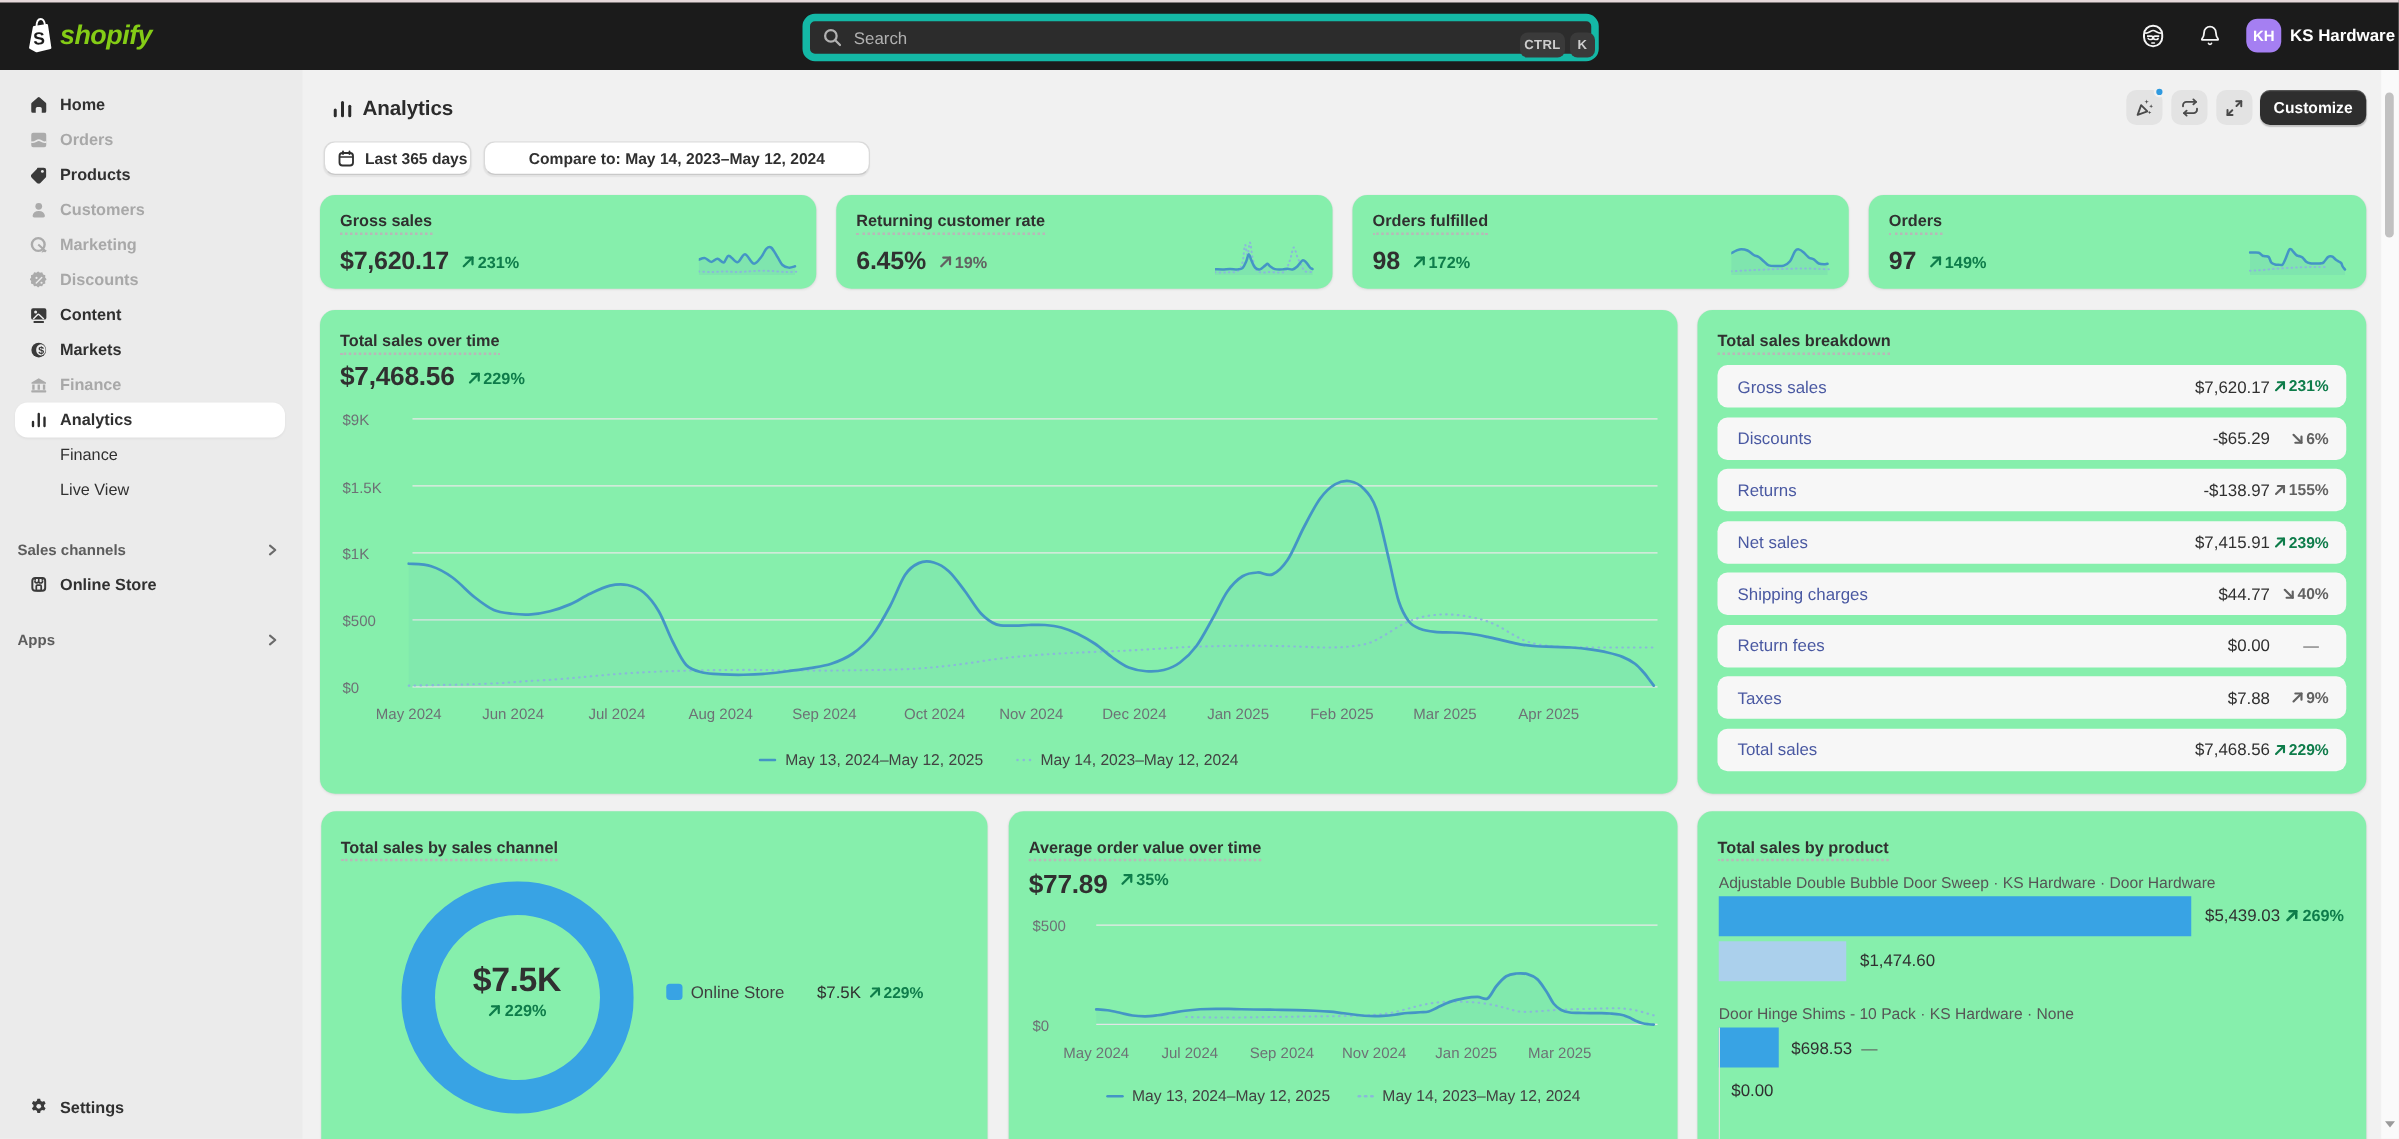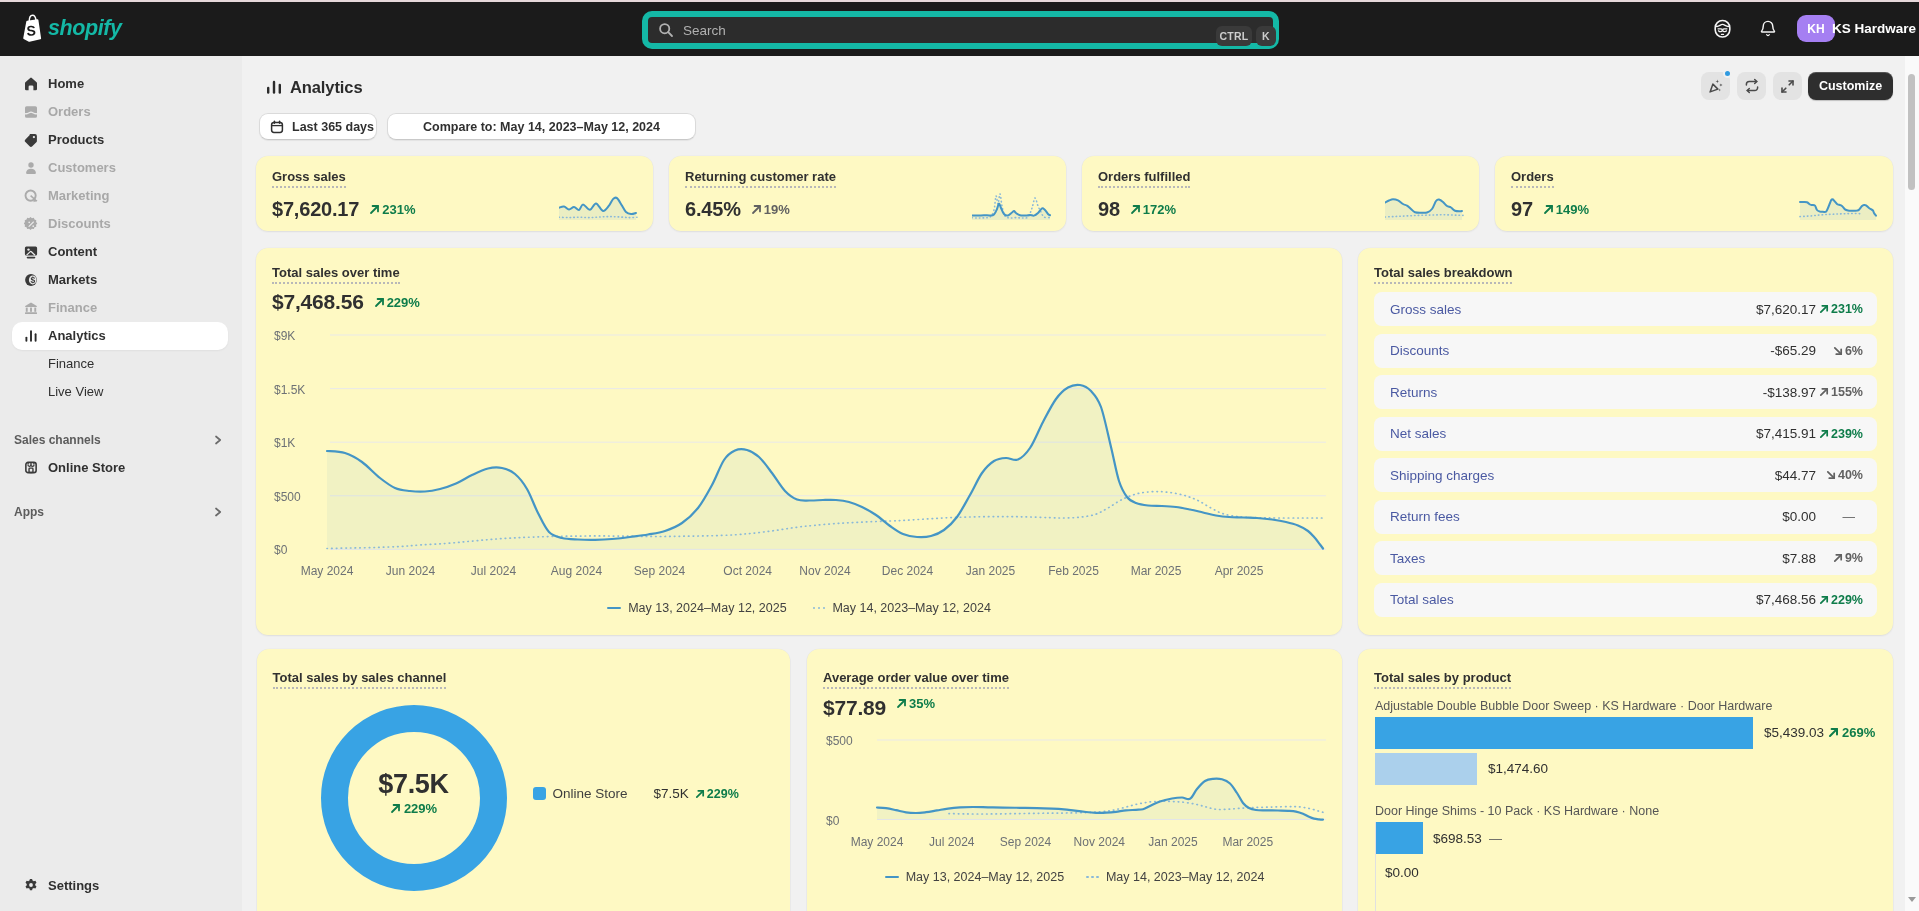--- a/index.html
+++ b/index.html
@@ -1,26 +1,26 @@
 <!DOCTYPE html>
 <html><head>
 <meta charset="utf-8">
 <style>
 * { margin:0; padding:0; box-sizing:border-box; }
 html,body { width:1919px; height:911px; overflow:hidden; font-family:"Liberation Sans",sans-serif; background:#f1f1f1; }
 .topbar { position:absolute; left:0; top:0; width:1919px; height:56px; background:#1b1b1b; z-index:50; }
 .topstrip { position:absolute; left:0; top:0; width:1919px; height:1.5px; background:#e6d8da; }
 .logo { position:absolute; left:22px; top:14px; display:flex; align-items:center; }
-.logoword { color:#14b8a6; font-size:21.5px; font-weight:700; font-style:italic; letter-spacing:-0.4px; margin-left:5px; }
+.logoword { color:#84cc16; font-size:21.5px; font-weight:700; font-style:italic; letter-spacing:-0.4px; margin-left:5px; }
 .search { position:absolute; left:642px; top:11px; width:637px; height:38px; background:#2c2c2c; border:6px solid #14b8a6; border-radius:10px; display:flex; align-items:center; }
 .search .stxt { color:#b1b1b1; font-size:13.5px; margin-left:9px; }
 .kbd { position:absolute; top:9px; height:20px; background:#3a3a3a; border-radius:6px; color:#cdcdcd; font-size:10.5px; font-weight:700; display:flex; align-items:center; justify-content:center; letter-spacing:0.3px; }
 .kctrl { left:568px; width:36px; }
 .kk { left:608px; width:20px; }
-.kh { position:absolute; left:1797px; top:15px; width:38px; height:27px; border-radius:9px; background:#a57ff2; color:#fff; font-size:12px; font-weight:700; display:flex; align-items:center; justify-content:center; }
+.kh { position:absolute; left:1797px; top:15px; width:28px; height:27px; border-radius:9px; background:#a57ff2; color:#fff; font-size:12px; font-weight:700; display:flex; align-items:center; justify-content:center; }
 .khname { position:absolute; left:1832px; top:0; height:56px; display:flex; align-items:center; color:#fff; font-size:13.5px; font-weight:700; }
 .sidebar { position:absolute; left:0; top:56px; width:242px; height:855px; background:#ebebeb; }
 .nav { position:absolute; top:13.5px; left:0; width:242px; }
 .nitem { position:relative; height:28px; display:flex; align-items:center; }
 .nitem .nicon { position:absolute; left:24px; width:14px; height:14px; display:flex; align-items:center; justify-content:center; }
 .nitem .nlabel { position:absolute; left:48px; font-size:13px; font-weight:600; color:#303030; }
 .nitem.dis .nlabel { color:#a8a8a8; }
 .nitem.active { background:#fff; border-radius:10px; margin:0 14px 0 12px; box-shadow:0 1px 2px rgba(0,0,0,0.05); }
 .nitem.active .nicon { left:12px; }
 .nitem.active .nlabel { left:36px; }
@@ -31,21 +31,21 @@
 .settings { position:absolute; left:0; top:815px; width:242px; height:28px; }
 .content { position:absolute; left:242px; top:56px; width:1677px; height:855px; background:#f1f1f1; }
 .pagehead-icon { position:absolute; left:265px; top:78px; }
 .pagehead { position:absolute; left:290px; top:56px; height:62px; display:flex; align-items:center; font-size:16.5px; font-weight:700; color:#2b2b2b; letter-spacing:-0.1px; }
 .hbtn { position:absolute; top:72px; width:29px; height:28px; background:#e3e3e3; border-radius:8px; display:flex; align-items:center; justify-content:center; }
 .bluedot { position:absolute; left:1723px; top:69px; width:9px; height:9px; border-radius:50%; background:#2f9ae0; border:2px solid #f1f1f1; }
 .customize { position:absolute; left:1808px; top:72px; width:85px; height:28px; background:#2e2e2e; border-radius:8px; color:#fff; font-size:12.5px; font-weight:600; display:flex; align-items:center; justify-content:center; box-shadow:inset 0 1px 0 rgba(255,255,255,0.18), 0 1px 1px rgba(0,0,0,0.2); }
 .chip { position:absolute; top:113px; height:27px; white-space:nowrap; background:#fff; border:1px solid #dadada; border-bottom-color:#c9c9c9; border-radius:9px; box-shadow:0 1px 1px rgba(0,0,0,0.06); display:flex; align-items:center; font-size:12.5px; font-weight:600; color:#303030; }
 .chip1 { left:259px; width:118px; }
 .chip2 { left:387px; width:309px; justify-content:center; }
-.card { position:absolute; background:#fef9c3; border-radius:12px; box-shadow:0 1px 2px rgba(26,26,26,0.07), 0 0 0 0.5px rgba(0,0,0,0.03); }
+.card { position:absolute; background:#86efac; border-radius:12px; box-shadow:0 1px 2px rgba(26,26,26,0.07), 0 0 0 0.5px rgba(0,0,0,0.03); }
 .ctitle { display:inline-block; font-size:13px; font-weight:600; color:#303030; border-bottom:2px dotted #b8b8b8; padding-bottom:2px; }
 .kpi { top:156px; height:75px; }
 .kpi .ctitle { position:absolute; left:16px; top:13px; }
 .kpi .vrow { position:absolute; left:16px; top:42px; display:flex; align-items:center; }
 .val20 { font-size:20px; font-weight:700; color:#303030; letter-spacing:-0.2px; }
 .chg { display:flex; align-items:center; margin-left:10px; font-size:13px; font-weight:600; }
 .chg.green { color:#0e7c4a; }
 .chg.gray { color:#616161; }
 .chg svg { margin-right:2px; }
 .spark { position:absolute; right:14px; top:28px; }

